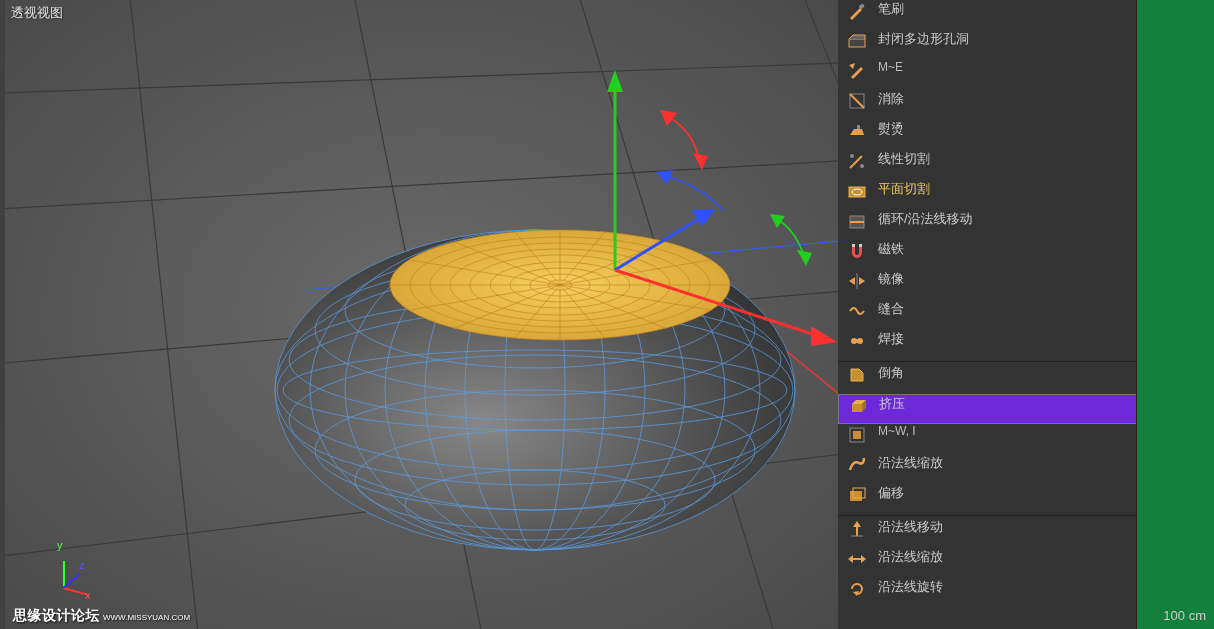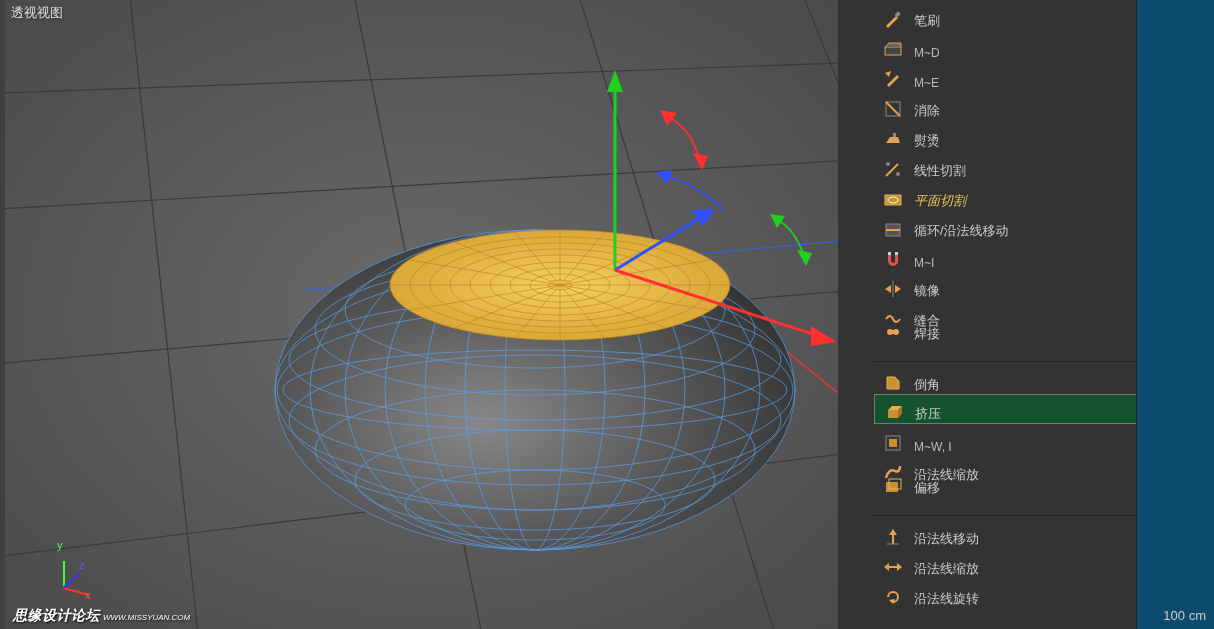--- a/index.html
+++ b/index.html
@@ -54,63 +54,61 @@
     .axis-label-z { position: absolute; left: 44px; top: 16px; color: #55f; }
     .watermark {
       position: absolute;
       left: 8px;
       bottom: 4px;
       font-size: 14px;
       color: #fff;
       font-weight: bold;
       text-shadow: 1px 1px 2px rgba(0,0,0,0.8);
       letter-spacing: 0.5px;
-      font-style: italic;
     }
     .watermark .url { font-size: 8px; font-weight: normal; letter-spacing: 0; margin-left: 3px; }
     .menu {
       position: absolute;
       left: 838px;
       top: 0;
       width: 376px;
       height: 629px;
       background: #333;
     }
     .menu-item {
       display: flex;
-      align-items: flex-end;
+      align-items: flex-start;
       height: 30px;
       padding: 0 12px 0 8px;
       color: #ccc;
       cursor: pointer;
-      margin-left: 36px;
     }
     .menu-item.sep-after { border-bottom: 1px solid #222; margin-bottom: 2px; padding-bottom: 18px; height: 32px; }
-    .menu-item.highlighted { color: #eecc55; font-style: italic; }
+    .menu-item.highlighted { color: #eecc55; }
     .menu-item.highlighted .shortcut { color: #eecc55; }
-    .menu-item.selected { background: #14532d; border: 1px solid #777; }
+    .menu-item.selected { background: #6d28d9; border: 1px solid #777; }
     .menu-icon {
       width: 22px;
       height: 22px;
       margin-right: 10px;
       display: flex;
       align-items: center;
       justify-content: center;
       flex-shrink: 0;
     }
     .menu-icon svg { width: 20px; height: 20px; }
     .menu-label { flex: 1; font-size: 13px; }
     .shortcut { font-size: 12px; color: #bbb; }
     .side-strip {
       position: absolute;
       right: 0;
       top: 0;
       width: 78px;
       height: 629px;
-      background: #0c4a6e;
+      background: #15803d;
       border-left: 1px solid #222;
     }
     .measure {
       position: absolute;
       right: 8px;
       bottom: 6px;
       color: #ccc;
       font-size: 13px;
     }
   </style>
@@ -244,20 +242,21 @@
       <span class="menu-label">笔刷</span>
       <span class="shortcut">M~C</span>
     </div>
     <div class="menu-item">
       <span class="menu-icon">
         <svg viewBox="0 0 20 20">
           <rect x="2" y="8" width="16" height="8" fill="#444" stroke="#e8a050"></rect>
           <path d="M2 8 L6 4 L18 4 L18 8" fill="#666" stroke="#e8a050"></path>
         </svg>
       </span>
+      <span class="menu-label">封闭多边形孔洞</span>
       <span class="shortcut">M~D</span>
     </div>
     <div class="menu-item">
       <span class="menu-icon">
         <svg viewBox="0 0 20 20">
           <path d="M4 16 L14 6 L16 8 L6 18 Z" fill="#e8a050"></path>
           <polygon points="2,4 8,2 6,8" fill="#e8a050"></polygon>
         </svg>
       </span>
       <span class="shortcut">M~E</span>
@@ -314,20 +313,21 @@
       <span class="shortcut">K~L, M~L</span>
     </div>
     <div class="menu-item">
       <span class="menu-icon">
         <svg viewBox="0 0 20 20">
           <path d="M5 4 L5 12 A5 5 0 0 0 15 12 L15 4 L12 4 L12 12 A2 2 0 0 1 8 12 L8 4 Z" fill="#e85050"></path>
           <rect x="5" y="3" width="3" height="3" fill="#ccc"></rect>
           <rect x="12" y="3" width="3" height="3" fill="#ccc"></rect>
         </svg>
       </span>
+      <span class="menu-label">磁铁</span>
       <span class="shortcut">M~I</span>
     </div>
     <div class="menu-item">
       <span class="menu-icon">
         <svg viewBox="0 0 20 20">
           <line x1="10" y1="2" x2="10" y2="18" stroke="#888"></line>
           <polygon points="2,10 8,6 8,14" fill="#e8a050"></polygon>
           <polygon points="18,10 12,6 12,14" fill="#e8a050"></polygon>
         </svg>
       </span>

